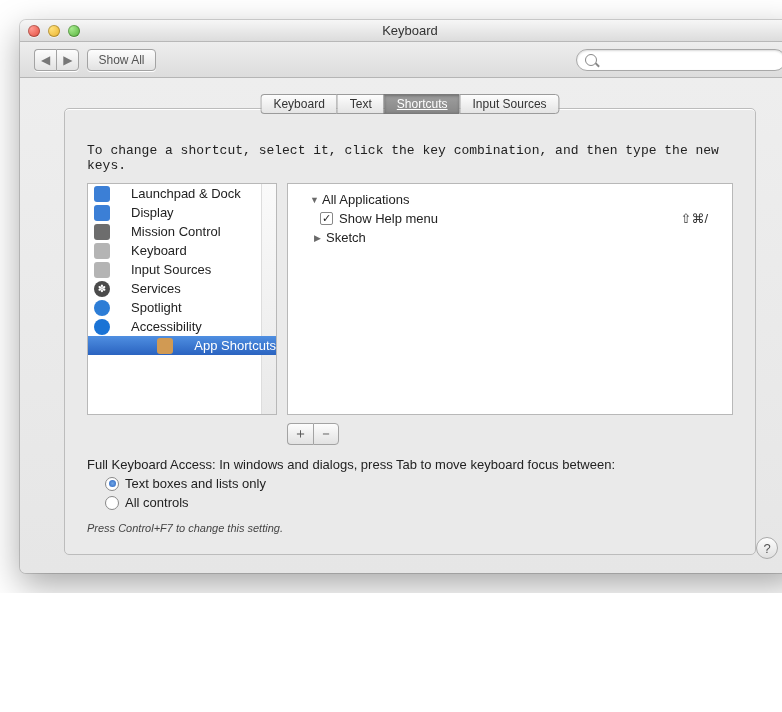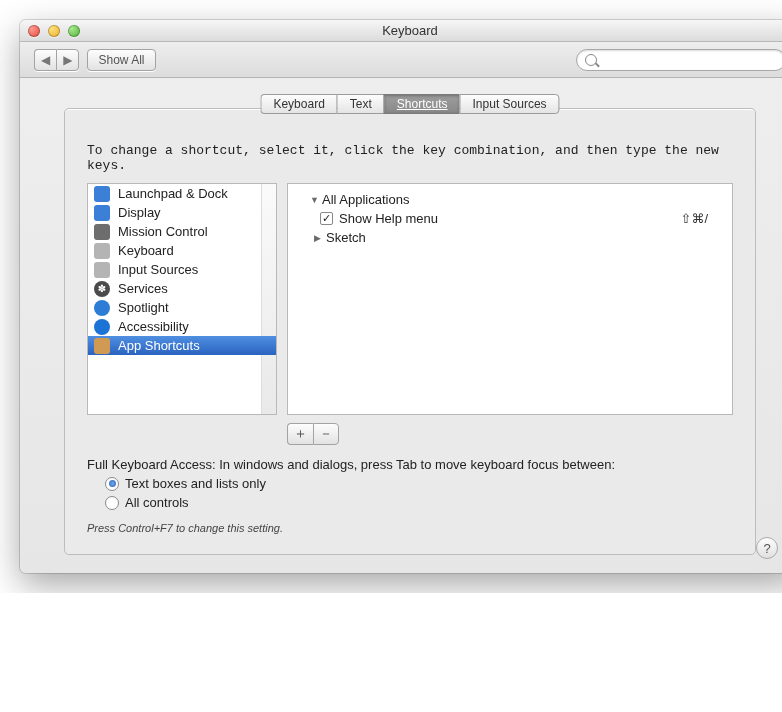--- a/index.html
+++ b/index.html
@@ -122,24 +122,24 @@
   }
   .cat-list::after{
     content:''; position:absolute; right:0;top:0;bottom:0;width:14px;
     background:linear-gradient(#fafafa,#e9e9e9);
     border-left:1px solid #ddd;
   }
   .cat-row {
     display:flex; align-items:center;
     height:19px; padding-left:6px;
     font-size:13px;
-    gap:8px;
+    gap:21px;
     position:relative; z-index:1;
   }
-  .cat-row.selected { background: linear-gradient(#4f8fe1,#2a63c0); color:#fff; }
+  .cat-row.selected { background: linear-gradient(#4f8fe1,#2a63c0); color:#fff;justify-content:flex-end; }
   .ic { width:16px;height:16px;border-radius:3px;flex-shrink:0;display:flex;align-items:center;justify-content:center;font-size:10px;color:#fff; }
   .ic1{background:#3b7fd6;} .ic2{background:#3b7fd6;} .ic3{background:#6d6d6d;}
   .ic4{background:#b4b4b4;} .ic5{background:#b4b4b4;} .ic6{background:#d3d3d3;}
   .ic7{background:#4b4b4b;border-radius:50%;} .ic8{background:#2d7dd6;border-radius:50%;}
   .ic9{background:#1a73d5;border-radius:50%;} .ic10{background:#d19a53;}
 
   .right-pane {
     flex:1;
     background:#fff;
     border:1px solid #b8b8b8;

